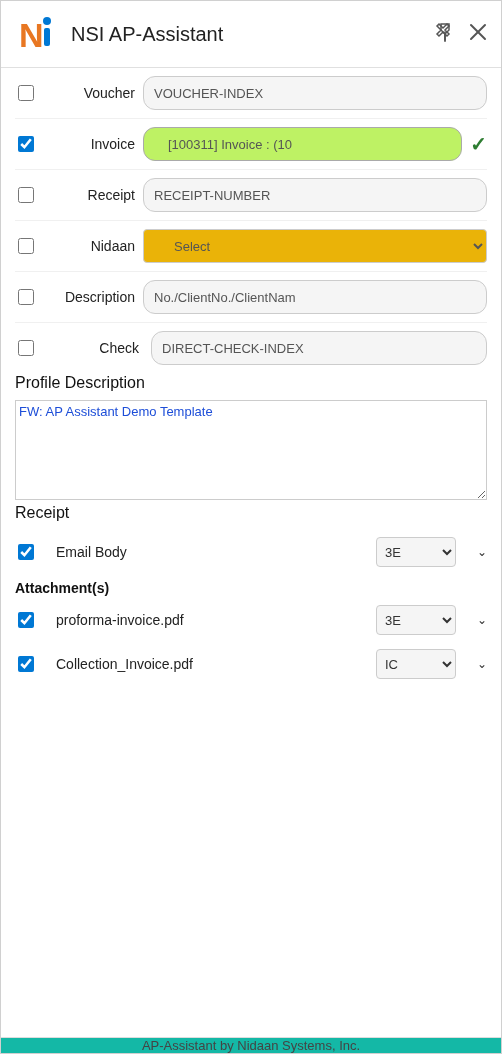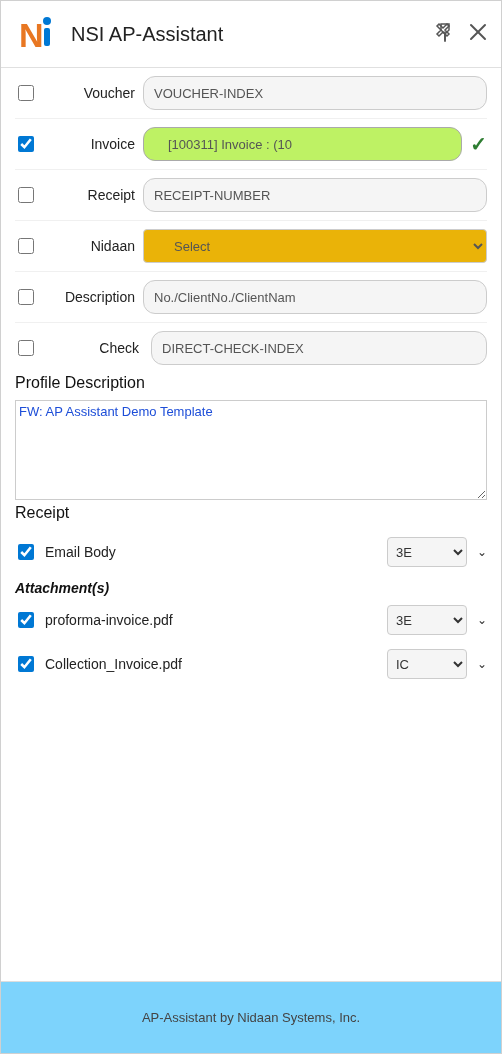--- a/index.html
+++ b/index.html
@@ -138,21 +138,21 @@
       resize: vertical;
       outline: none;
       font-family: inherit;
     }
 
     
     .contents-row {
       display: flex;
       align-items: center;
       padding: 7px 0;
-      gap: 8px;
+      gap: 19px;
     }
     .contents-label {
       flex: 1;
       font-size: 14px;
       color: #222;
     }
     .contents-select-small {
       width: 80px;
       height: 30px;
       border: 1px solid #ccc;
@@ -163,32 +163,31 @@
       color: #333;
       appearance: auto;
       cursor: pointer;
       outline: none;
     }
     .attachments-heading {
       font-size: 14px;
       font-weight: 700;
       color: #111;
       padding: 6px 0 2px 0;
-      font-style: italic;
     }
 
     
     .footer {
       position: absolute;
       bottom: 0;
       left: 0;
       right: 0;
-      background: #7dd3fc;
+      background: #14b8a6;
       border-top: 1px solid #ddd;
-      padding: 28px 14px;
+      padding: 0 14px;
       text-align: center;
       font-size: 13px;
       color: #444;
     }
   </style>
 </head>
 <body>
 
 <div class="header">
   <div class="logo-box">

